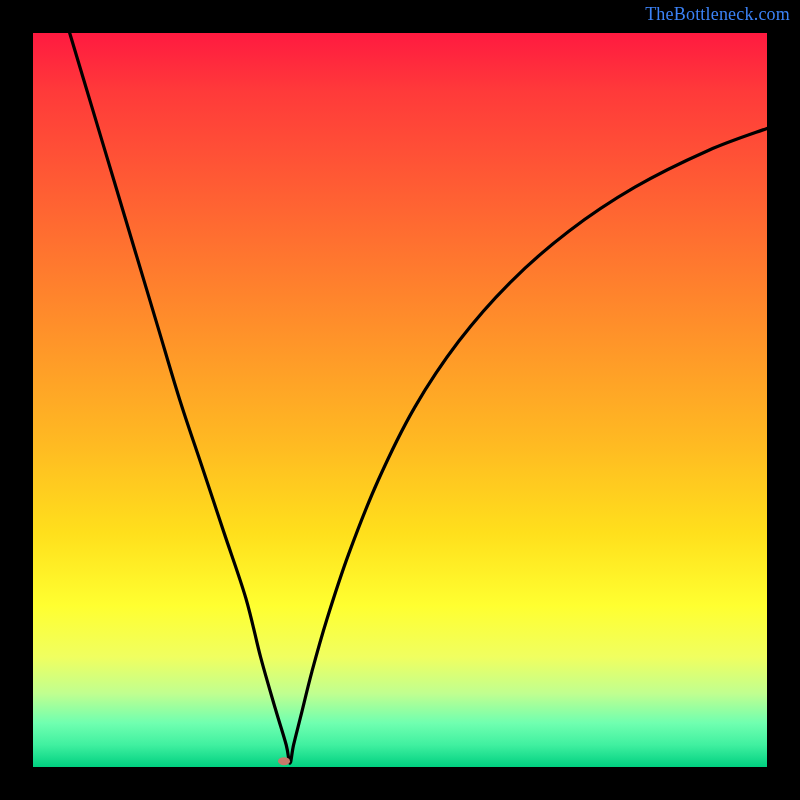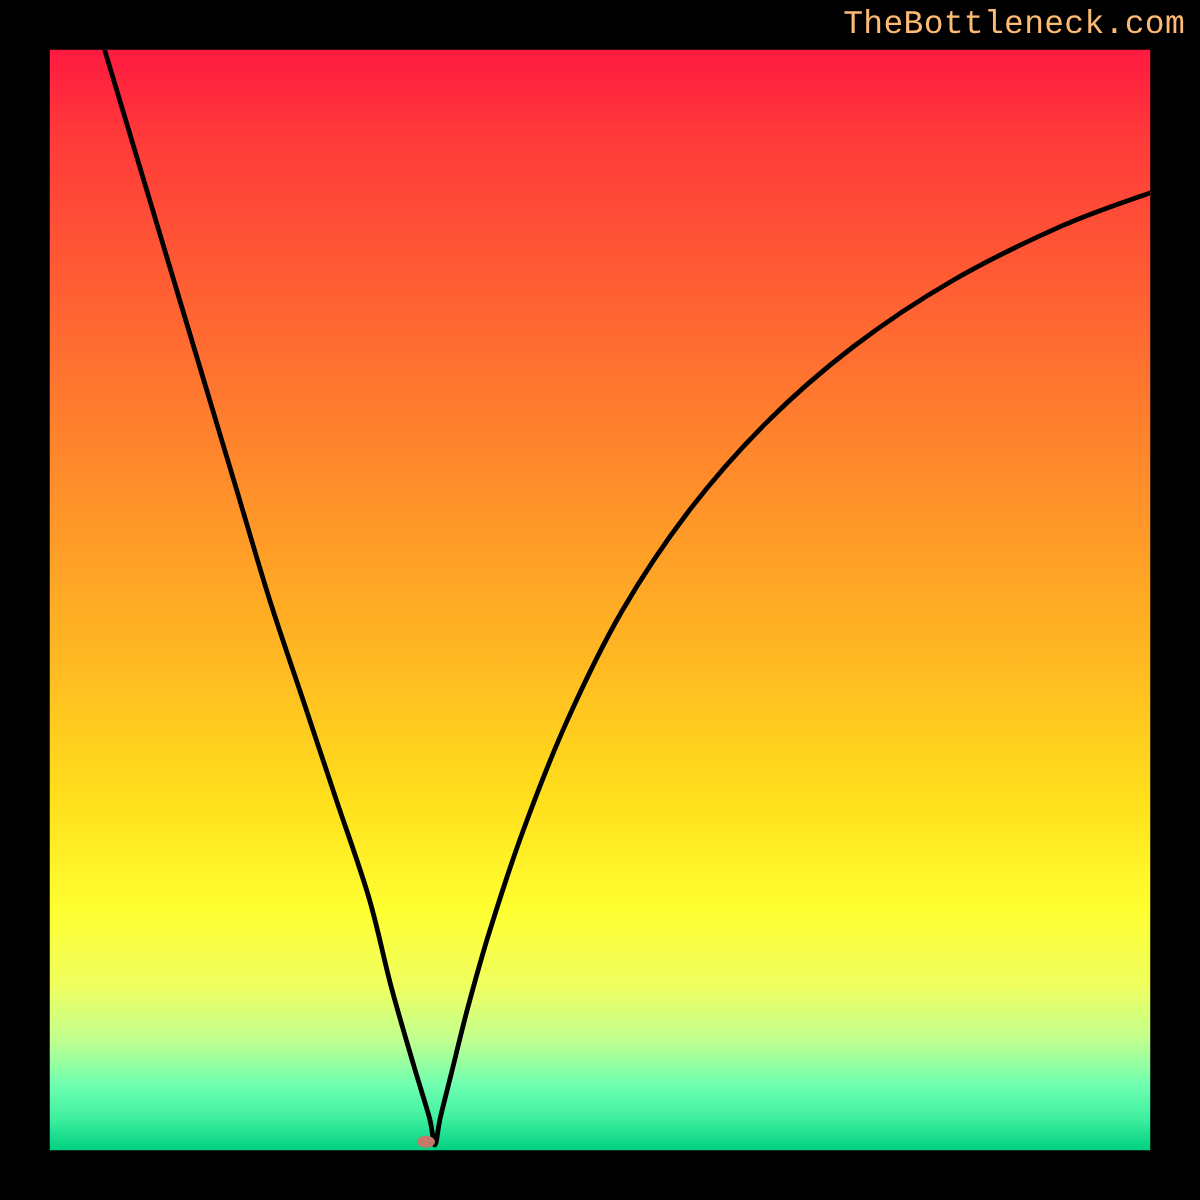--- a/index.html
+++ b/index.html
@@ -55,25 +55,25 @@
     left: 0;
     top: 0;
     width: 100%;
     height: 100%;
     pointer-events: none;
   }
   .watermark {
     position: absolute;
     top: 4px;
     right: 10px;
-    color: #fdba74;
-    font-size: 22px;
+    color: #3b82f6;
+    font-size: 18px;
     font-weight: 500;
     letter-spacing: 0.2px;
-    font-family: Liberation Mono, monospace;
+    font-family: Liberation Serif, serif;
   }
 </style>
 </head>
 <body>
 
 <div class="frame">
 
   <div class="plot-area">
     <div class="gradient-bg"></div>
 

